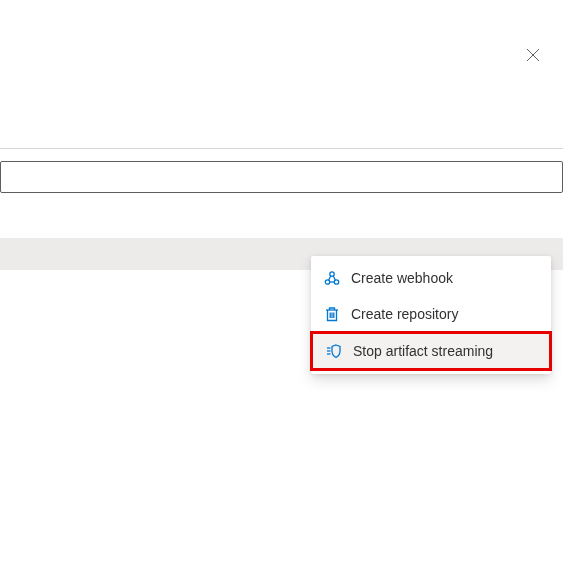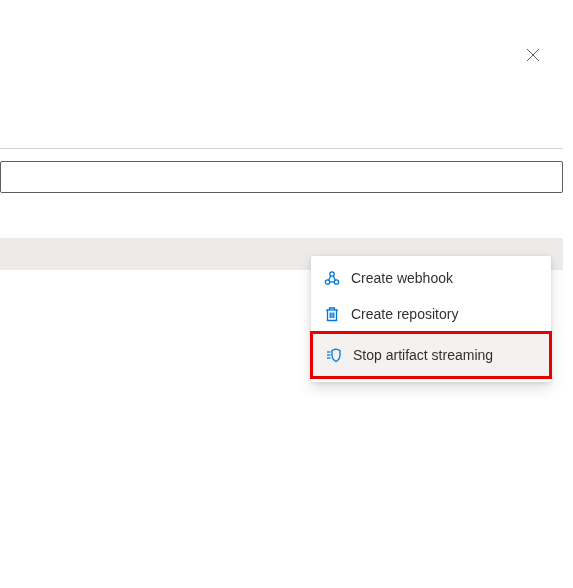--- a/index.html
+++ b/index.html
@@ -75,21 +75,21 @@
       align-items: center;
       height: 36px;
       padding: 0 12px;
       cursor: pointer;
       gap: 10px;
     }
     .menu-item.highlighted {
       background: #f3f2f1;
       border: 3px solid #e60000;
       margin: -1px;
-      height: 48px;
+      height: 40px;
     }
     .menu-icon {
       width: 18px;
       height: 18px;
       display: flex;
       align-items: center;
       justify-content: center;
       flex-shrink: 0;
     }
     .menu-icon svg {

